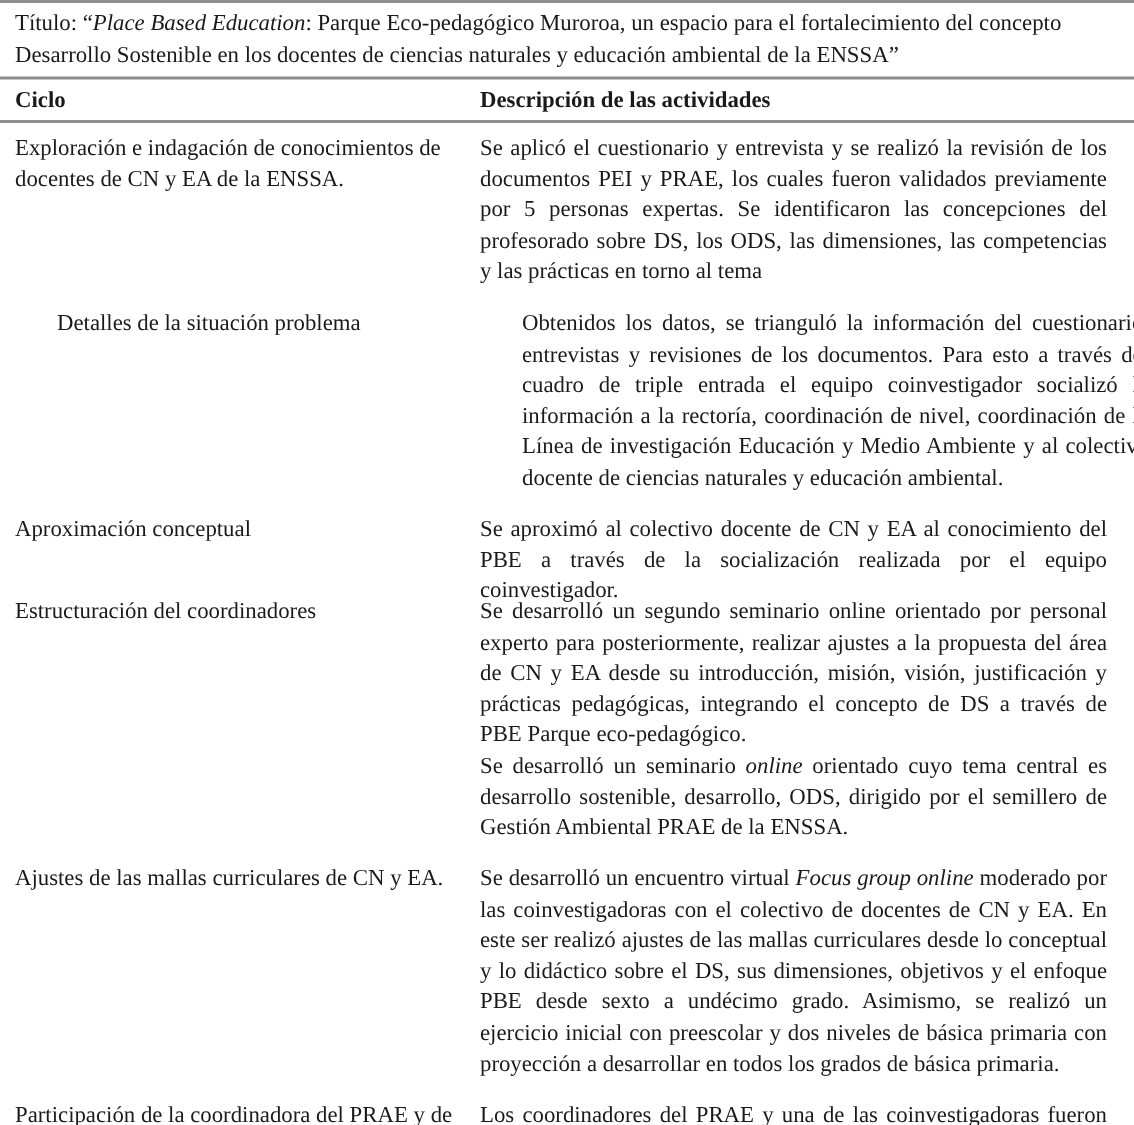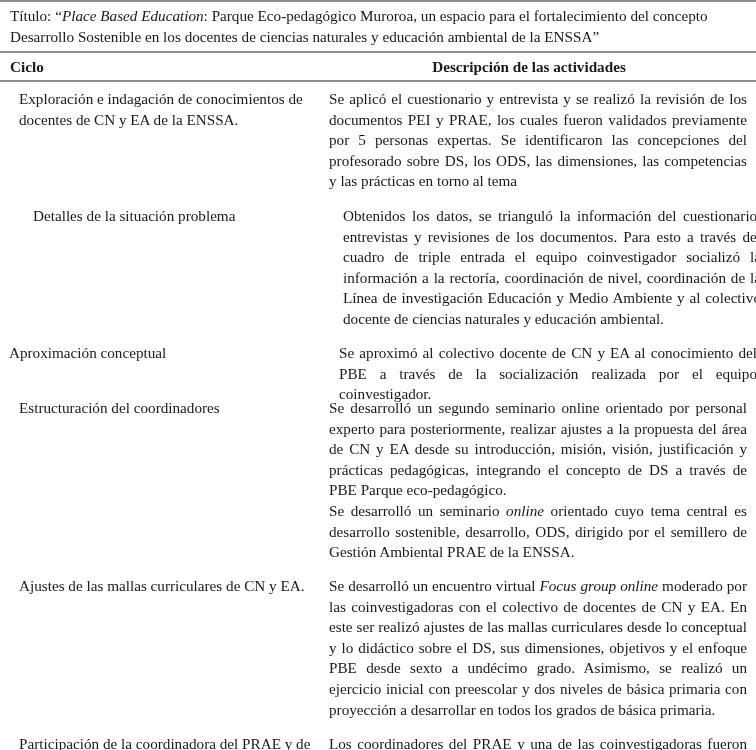--- a/index.html
+++ b/index.html
@@ -40,39 +40,37 @@
     width: 318px;
     padding-left: 10px;
     box-sizing: border-box;
     flex: none;
   }
   .col2 {
     width: 420px;
     padding-left: 2px;
     box-sizing: border-box;
     flex: none;
-    text-align: center;
   }
   .body-rows {
     padding-top: 7px;
   }
   .row {
     display: flex;
     line-height: 20.6px;
-    justify-content: center;
   }
   .row .col2 {
     text-align: justify;
     hyphens: manual;
   }
   .row .col2 p { margin: 0; }
   .row .col2 em { font-style: italic; }
   .r1 { height: 117px; }
   .r2 { height: 137px; margin-left: 28px; }
-  .r3 { height: 55px; gap: 20px; }
+  .r3 { height: 55px; }
   .r4 { height: 178px; }
   .r5 { height: 158px; }
   .r6 { height: 100px; }
 </style>
 </head>
 <body>
 
 <div class="doc">
   <div class="rule"></div>
 

